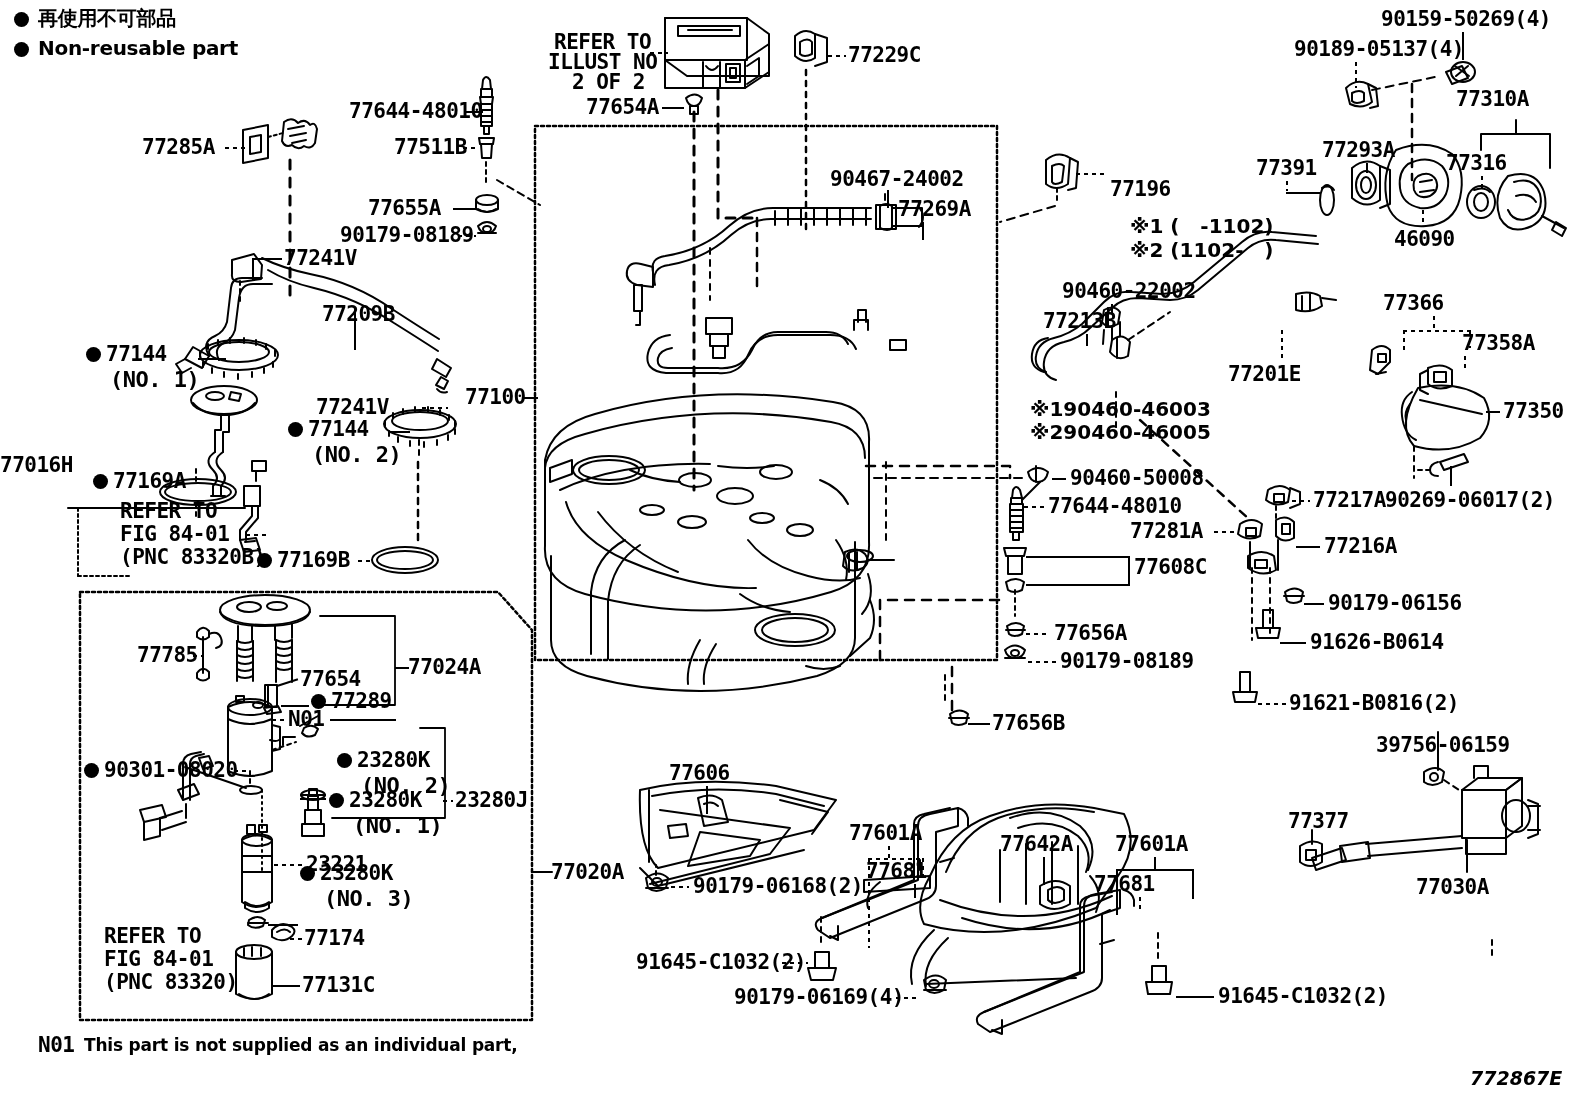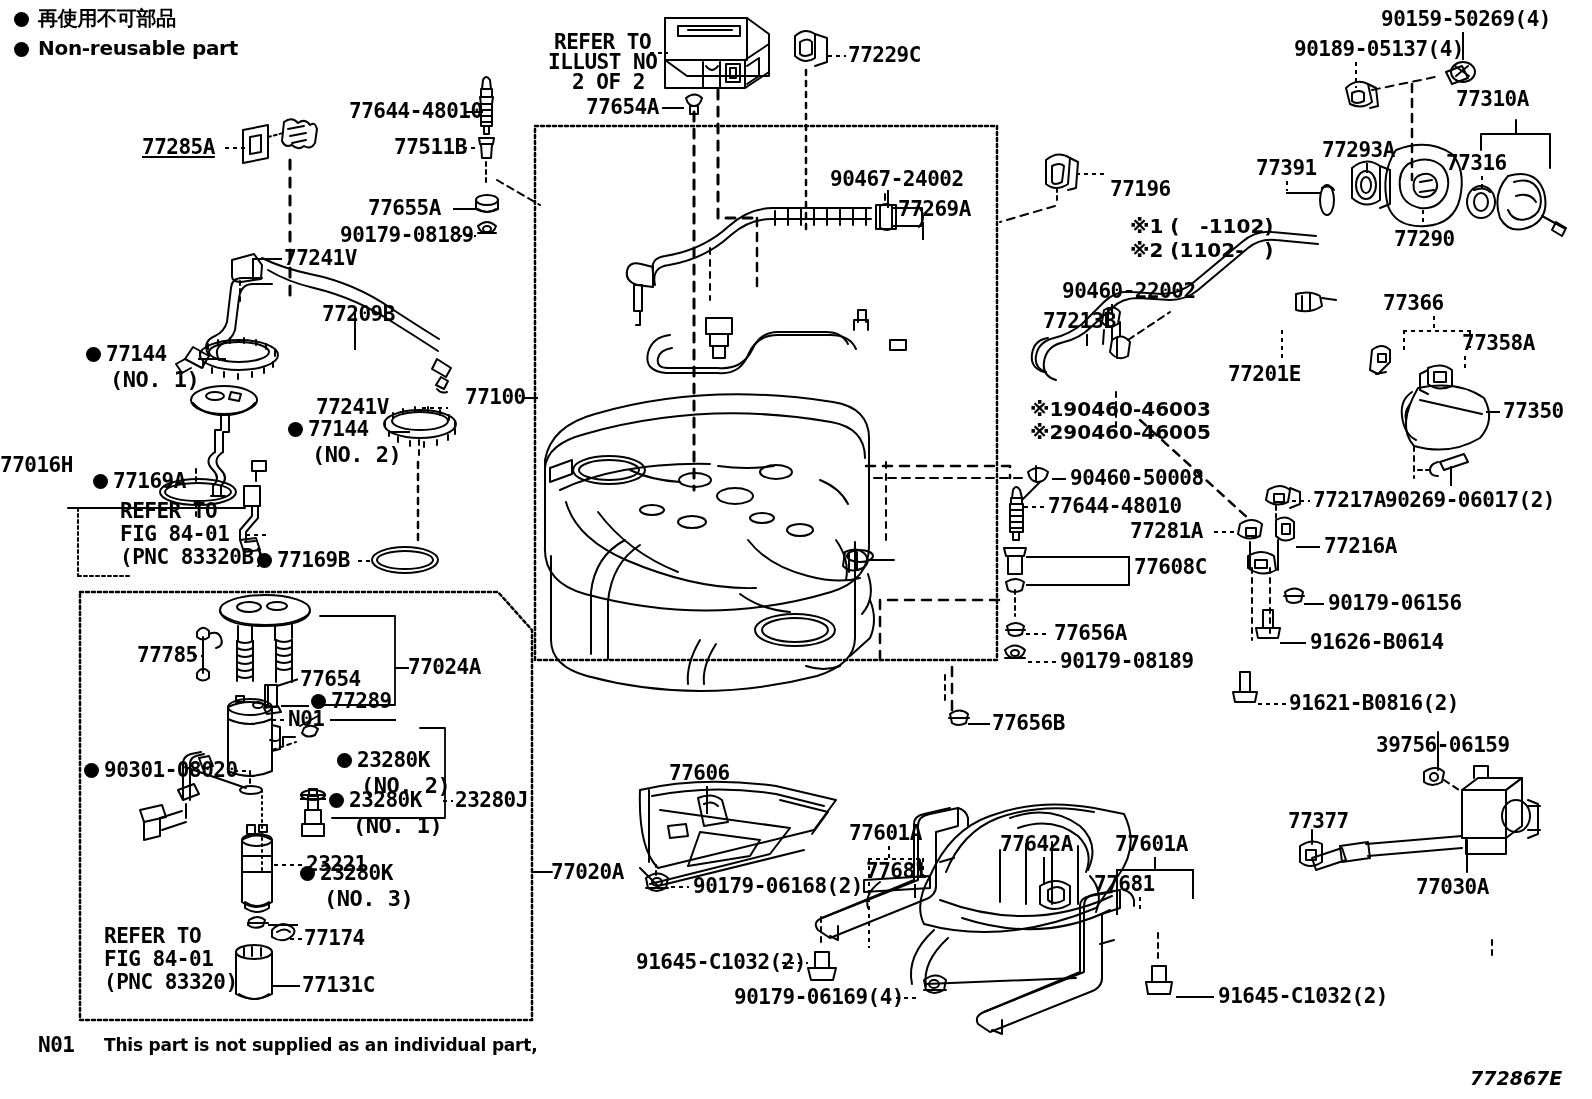--- a/index.html
+++ b/index.html
@@ -529,21 +529,21 @@
       <path d="M1492 940 L1492 960" stroke-dasharray="5 5"></path>
 
     </g>
   </svg>
 
   <div class="bullet" style="left:14px;top:12px;"></div>
   <div class="lbl leg" style="left:38px;top:8px;">再使用不可部品</div>
   <div class="bullet" style="left:14px;top:42px;"></div>
   <div class="lbl leg" style="left:38px;top:38px;">Non-reusable part</div>
 
-  <div class="lbl" style="left:142px;top:136px;text-decoration:underline;">77285A</div>
+  <div class="lbl" style="left:142px;top:136px;">77285A</div>
   <div class="dot-h" style="left:225px;top:147px;width:20px;"></div>
 
   <div class="lbl" style="left:349px;top:100px;">77644-48010</div>
   <div class="hl ln" style="left:465px;top:111px;width:18px;"></div>
 
   <div class="lbl" style="left:394px;top:136px;">77511B</div>
   <div class="dot-h" style="left:463px;top:147px;width:16px;"></div>
 
   <div class="lbl" style="left:368px;top:197px;">77655A</div>
   <div class="hl ln" style="left:453px;top:208px;width:23px;"></div>
@@ -669,21 +669,21 @@
   <div class="lbl" style="left:1322px;top:139px;">77293A</div>
   <div class="vl ln" style="left:1366px;top:163px;height:10px;"></div>
 
   <div class="lbl" style="left:1446px;top:152px;">77316</div>
   <div class="dot-v" style="left:1481px;top:176px;height:12px;"></div>
 
   <div class="lbl" style="left:1256px;top:157px;">77391</div>
   <div class="dot-v" style="left:1286px;top:181px;height:10px;"></div>
   <div class="hl ln" style="left:1286px;top:192px;width:34px;"></div>
 
-  <div class="lbl" style="left:1394px;top:228px;">77290</div>
+  <div class="lbl" style="left:1394px;top:228px;">46090</div>
   <div class="dot-v" style="left:1422px;top:210px;height:16px;"></div>
 
   <div class="lbl" style="left:1110px;top:162px;margin-top:16px;">77196</div>
   <div class="dot-h" style="left:1076px;top:173px;width:30px;"></div>
 
   <div class="lbl jp" style="left:1130px;top:216px;">※1 (   -1102)</div>
   <div class="lbl jp" style="left:1130px;top:240px;">※2 (1102-   )</div>
 
   <div class="lbl" style="left:1062px;top:280px;">90460-22002</div>
   <div class="vl ln" style="left:1111px;top:304px;height:10px;"></div>
@@ -786,17 +786,17 @@
   <div class="lbl" style="left:636px;top:951px;">91645-C1032(2)</div>
   <div class="dot-h" style="left:782px;top:962px;width:26px;"></div>
 
   <div class="lbl" style="left:734px;top:986px;">90179-06169(4)</div>
   <div class="dot-h" style="left:896px;top:997px;width:24px;"></div>
 
   <div class="lbl" style="left:1218px;top:985px;">91645-C1032(2)</div>
   <div class="hl ln" style="left:1176px;top:996px;width:38px;"></div>
 
   <div class="lbl" style="left:38px;top:1034px;">N01</div>
-  <div class="lbl note" style="left:84px;top:1036px;margin-left:20px;">This part is not supplied as an individual part,</div>
+  <div class="lbl note" style="left:84px;top:1036px;">This part is not supplied as an individual part,</div>
 
   <div class="lbl id" style="left:1470px;top:1068px;">772867E</div>
 
 </div>
 
 </body></html>

